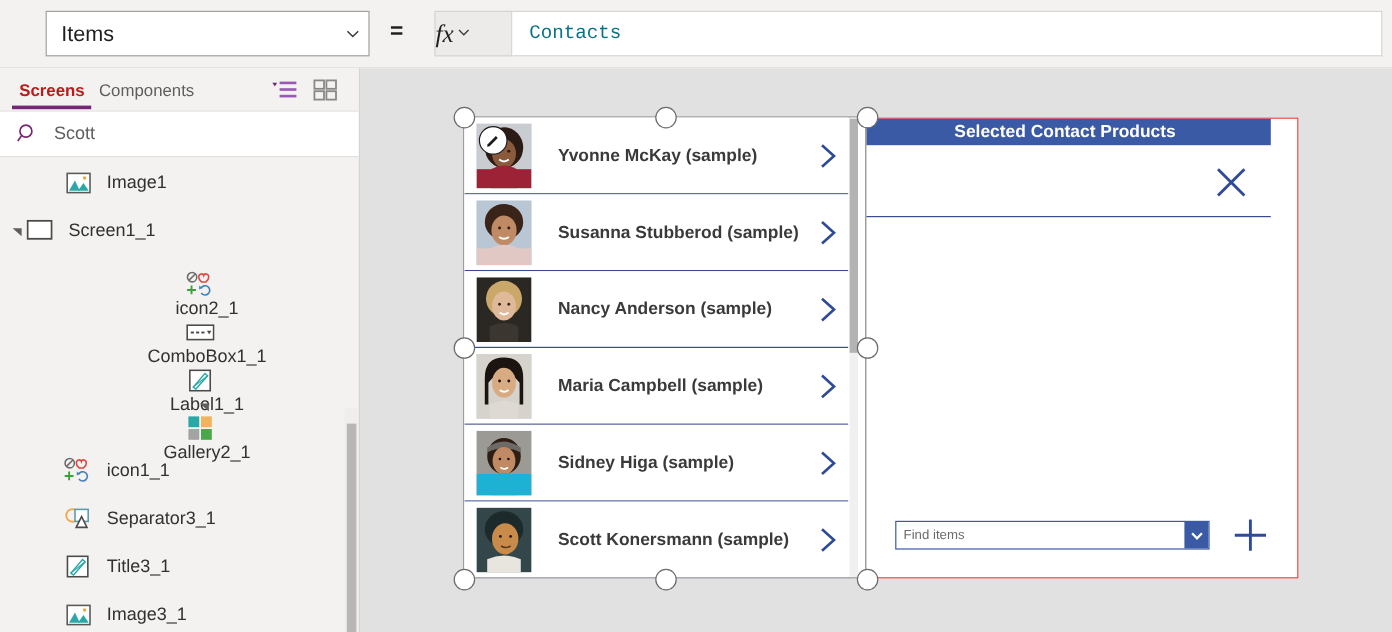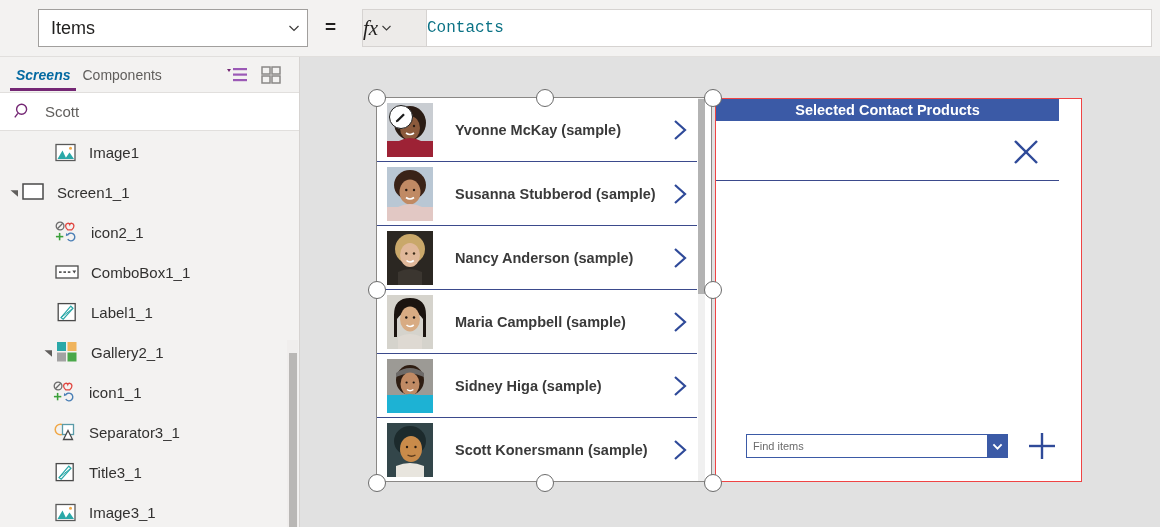--- a/index.html
+++ b/index.html
@@ -80,20 +80,21 @@
     border: 1px solid #d6d3d1;
     border-left: none;
     box-sizing: border-box;
     display: flex;
     align-items: center;
   }
   #formula-input .txt {
     font-family: "Liberation Mono", monospace;
     font-size: 16px;
     color: #0b7285;
+    padding-left: 14px;
   }
 
   
   #sidebar {
     position: absolute;
     left: 0; top: 57px;
     width: 300px; height: 470px;
     background: #f3f2f1;
     border-right: 1px solid #d6d3d1;
     box-sizing: border-box;
@@ -108,21 +109,21 @@
   }
   .tab {
     font-size: 14px;
     padding: 0 6px;
     height: 34px;
     line-height: 34px;
     cursor: pointer;
     position: relative;
   }
   .tab.first { margin-left: 10px; }
-  .tab.active { color: #0369a1; font-weight: bold; font-style: italic; }
+  .tab.active { color: #b91c1c; font-weight: bold; }
   .tab.inactive { color: #605e5c; }
   .tab.active::after {
     content: "";
     position: absolute;
     left: 0; right: 0; bottom: 1px;
     height: 3px;
     background: #742774;
   }
   #tree-view-icon {
     position: absolute;
@@ -185,21 +186,21 @@
     align-items: center;
     justify-content: center;
   }
   .tree-row .tlabel {
     font-size: 15px;
     color: #323130;
     margin-left: 12px;
     white-space: nowrap;
   }
   .ind-0 { padding-left: 0px; }
-  .ind-1 { padding-left: 34px; }
+  .ind-1 { padding-left: 34px; flex-direction: column; }
   .ind-2 { padding-left: 32px; }
 
   #sidebar-scroll-track {
     position: absolute;
     right: 1px; top: 283px;
     width: 11px; height: 187px;
     background: #f0eeed;
   }
   #sidebar-scroll-thumb {
     position: absolute;
@@ -214,21 +215,21 @@
     position: absolute;
     left: 300px; top: 57px;
     width: 860px; height: 470px;
     background: #e1e1e1;
     overflow: hidden;
   }
 
   
   #gallery-wrap {
     position: absolute;
-    left: 76px; top: 40px;
+    left: 86px; top: 40px;
     width: 336px; height: 377px;
   }
   #gallery-border {
     position: absolute;
     left: 0; top: 0;
     width: 336px; height: 385px;
     border: 1px solid #8a8886;
     box-sizing: border-box;
     background: #ffffff;
   }

